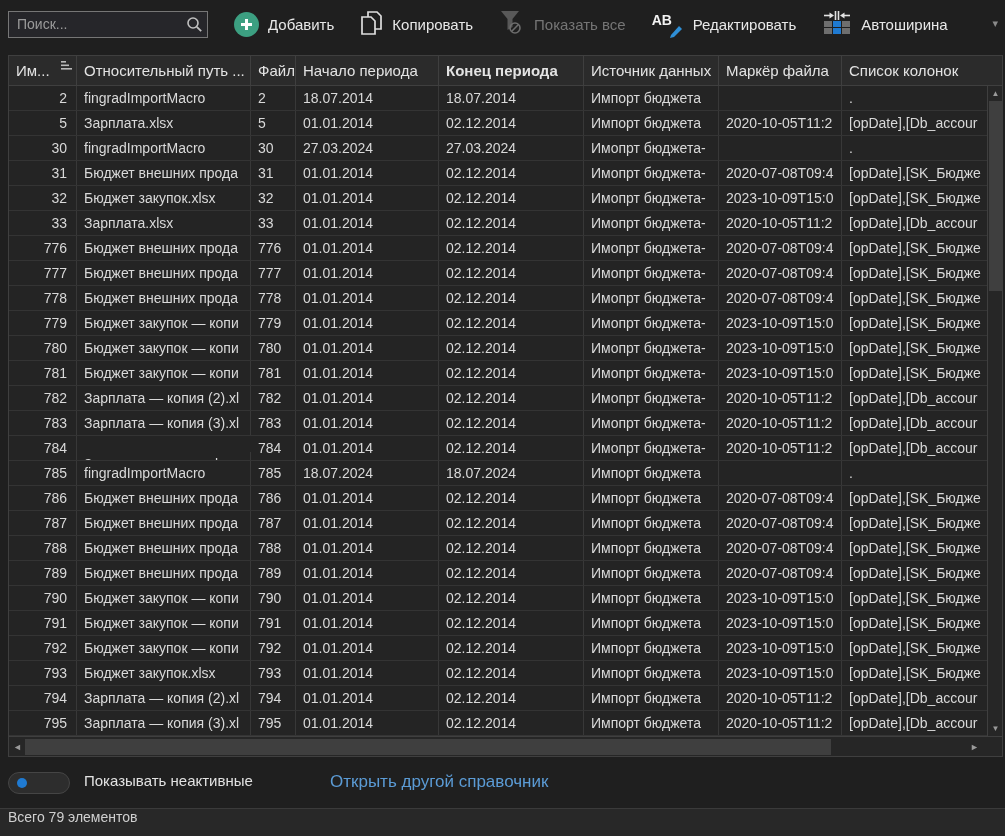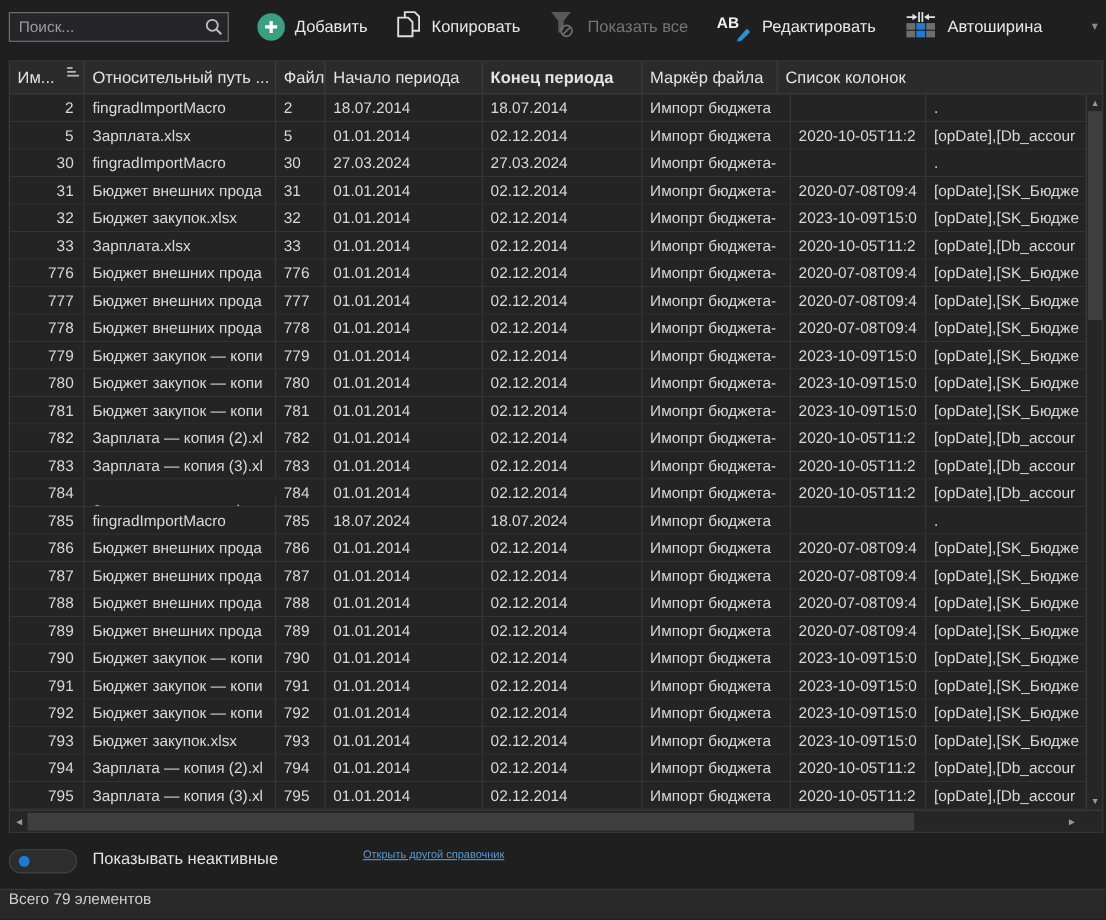--- a/index.html
+++ b/index.html
@@ -49,21 +49,21 @@
   .vthumb { position:absolute; left:1px; top:15px; width:13px; height:190px; background:#3f3f3f; }
   .sarrow { position:absolute; width:15px; height:15px; color:#9a9a9a; font-size:8px; line-height:15px; text-align:center; }
   .hscroll { height:20px; background:#262626; border-top:1px solid #3f3f3f; position:relative; }
   .hthumb { position:absolute; left:16px; top:2px; width:806px; height:16px; background:#3f3f3f; }
   .harrow { position:absolute; top:2px; width:15px; height:16px; color:#9a9a9a; font-size:9px; line-height:16px; text-align:center; }
   
   .footer-row { position:absolute; left:0; top:772px; width:1005px; height:28px; display:flex; align-items:flex-start; }
   .toggle { position:relative; margin-left:8px; width:62px; height:22px; border-radius:11px; background:#2d2d2d; border:1px solid #454545; }
   .toggle .knob { position:absolute; left:8px; top:5px; width:10px; height:10px; border-radius:50%; background:#1f7ad1; }
   .toggle-label { margin-left:14px; font-size:15px; color:#e2e2e2; }
-  .ref-link { position:absolute; left:330px; font-size:10px; color:#5b9bd5; text-decoration:underline; cursor:pointer; }
+  .ref-link { position:absolute; left:330px; font-size:17px; color:#5b9bd5; cursor:pointer; }
   .statusbar { position:absolute; left:0; top:808px; width:1005px; height:28px; background:#282828; border-top:1px solid #3a3a3a; display:flex; }
   .statusbar span { margin-left:8px; font-size:14px; color:#cfcfcf; }
 </style>
 </head>
 <body>
 
 <div class="toolbar">
   <div class="searchbox">
     <input type="text" placeholder="Поиск..." style="">
     <svg class="search-ico" viewBox="0 0 17 17">
@@ -142,20 +142,21 @@
   <div class="ghead" id="ghead">
       <div class="hcell" style="width: 68px;"><span>Им...</span><span><svg class="sortglyph" width="11" height="12" viewBox="0 0 11 12">
             <rect x="0" y="1" width="5" height="1.6" fill="#b9b9b9"></rect>
             <rect x="0" y="4.5" width="8" height="1.6" fill="#b9b9b9"></rect>
             <rect x="0" y="8" width="11" height="1.6" fill="#b9b9b9"></rect>
           </svg></span></div>
       <div class="hcell" style="width: 174px;"><span>Относительный путь ...</span></div>
       <div class="hcell" style="width: 45px;"><span>Файл</span></div>
       <div class="hcell" style="width: 143px;"><span>Начало периода</span></div>
       <div class="hcell" style="width: 145px; font-weight: bold;"><span>Конец периода</span></div>
+      <div class="hcell" style="width: 135px;"><span>Источник данных</span></div>
       <div class="hcell" style="width: 123px;"><span>Маркёр файла</span></div>
       <div class="hcell flexcell"><span>Список колонок</span></div>
     </div>
   <div class="gbody">
     <div class="grows" id="grows">
         <div class="grow">
           <div class="cell c-id" style="width: 68px;">2</div>
           <div class="cell c-path" style="width: 174px;">fingradImportMacro</div>
           <div class="cell c-file" style="width: 45px;">2</div>
           <div class="cell c-start" style="width: 143px;">18.07.2014</div>

